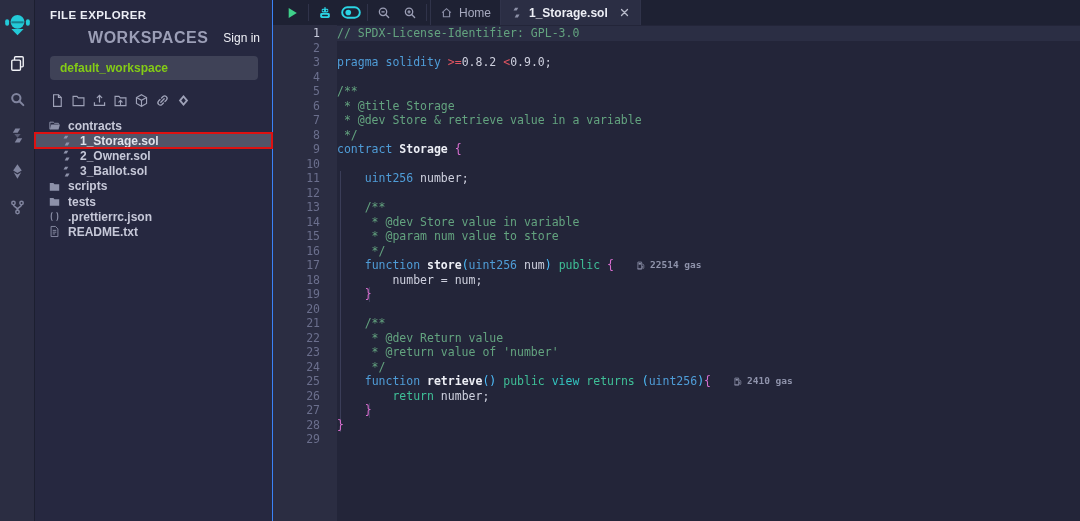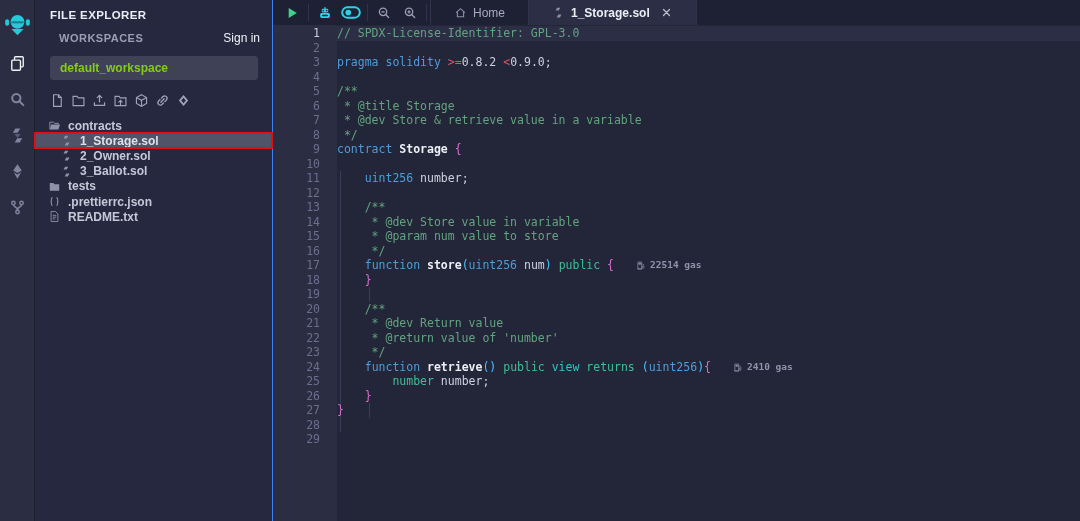--- a/index.html
+++ b/index.html
@@ -17,21 +17,21 @@
   .act-item .icw{width:17px;height:17px;}
   .act-item.logo .icw{width:27px;height:27px;}
 
   
   .side-panel{width:238px;flex:0 0 238px;background:var(--bg-panel,#262840);
     border-right:1px solid #3b82f6;display:flex;flex-direction:column;color:#c9cbdb;}
   .panel-header{height:27px;display:flex;align-items:center;padding:2px 12px 0 15px;gap:12px;}
   .panel-title{font-weight:bold;color:#eceef5;font-size:11.5px;letter-spacing:.4px;flex:1;}
   .hdr-btn{display:flex;cursor:pointer;color:#c2c4d4;}
   .ws-row{height:22px;display:flex;align-items:center;padding:0 12px 0 15px;gap:9px;}
-  .ws-label{color:#9b9eb6;font-size:11px;letter-spacing:.5px;flex:1;font-weight:bold;}
+  .ws-label{color:#9b9eb6;font-size:16px;letter-spacing:.5px;flex:1;font-weight:bold;text-align:right;}
   .signin{display:flex;align-items:center;gap:6px;color:#eff0f6;font-weight:normal;
     font-size:12px;cursor:pointer;}
   .ws-dropdown{margin:7px 14px 0 15px;height:24px;background:#3f4257;border-radius:4px;
     display:flex;align-items:center;padding:0 7px 0 10px;font-weight:bold;color:#84cc16;
     font-size:12px;cursor:pointer;}
   .panel-toolbar{margin:13px 12px 0 14px;display:flex;gap:5px;color:#9fa2b8;}
   .tb{background:none;border:0;padding:0;width:16px;height:16px;color:#9fa2b8;cursor:pointer;}
   .tb .icw{width:15px;height:15px;}
   .file-tree{margin-top:9px;}
   .tree-row{height:15.2px;display:flex;align-items:center;gap:7px;font-size:12px;
@@ -44,21 +44,21 @@
   
   .editor-area{flex:1;display:flex;flex-direction:column;min-width:0;}
   .tab-bar{height:25px;background:#1e2133;display:flex;align-items:stretch;
     font-size:12px;color:#a7aabf;flex:0 0 25px;}
   .tbtn{width:26px;display:flex;align-items:center;justify-content:center;cursor:pointer;
     background:none;border:0;padding:0;color:#9b9eb5;}
   .tbtn .icw{width:14px;height:14px;}
   .tbtn.first{margin-left:6px;}
   .tbtn.wide .icw{width:20px;height:13px;}
   .vsep{width:1px;background:#30334a;margin:4px 3px;}
-  .tab{display:flex;align-items:center;gap:6px;padding:0 23px;cursor:pointer;
+  .tab{display:flex;align-items:center;gap:6px;padding:0 9px;cursor:pointer;
     border-right:1px solid #30334a;border-left:1px solid #30334a;}
   .tab .icw{width:13px;height:13px;color:#8b8fa6;}
   .tab.active{background:#2b2e44;color:#eceef5;font-weight:bold;border-left:0;}
   .tab-close{display:flex;width:13px;height:13px;color:#b9bccb;cursor:pointer;margin-left:4px;}
   .tab-close svg{width:100%;height:100%;}
   .tab-filler{flex:1;}
 
   
   .editor{flex:1;display:flex;min-height:0;
     font-family:"DejaVu Sans Mono","Liberation Mono",monospace;font-size:11.5px;line-height:14.5px;}
@@ -260,20 +260,28 @@
           <span class="tree-label">2_Owner.sol</span>
         </div>
         <div class="tree-row" style="padding-left:25px">
           <span class="icw">
             <svg viewBox="0 0 16 16" fill="currentColor">
               <path d="M6.3 2h3.9L8.2 5.6H4.3z"></path>
               <path d="M9.7 14H5.8l2-3.6h3.9z"></path>
             </svg>
           </span>
           <span class="tree-label">3_Ballot.sol</span>
+        </div>
+        <div class="tree-row" style="padding-left:13px">
+          <span class="icw">
+            <svg viewBox="0 0 16 16">
+              <path fill="currentColor" d="M2.2 3.7h4.4L8 5.1h5.8v8.2H2.2z"></path>
+            </svg>
+          </span>
+          <span class="tree-label">scripts</span>
         </div>
         <div class="tree-row" style="padding-left:13px">
           <span class="icw">
             <svg viewBox="0 0 16 16">
               <path fill="currentColor" d="M2.2 3.7h4.4L8 5.1h5.8v8.2H2.2z"></path>
             </svg>
           </span>
           <span class="tree-label">tests</span>
         </div>
         <div class="tree-row" style="padding-left:13px">
@@ -424,32 +432,33 @@
           <div class="code-line"><span class="tok-c">    /**</span></div>
           <div class="code-line"><span class="tok-c">     * @dev Store value in variable</span></div>
           <div class="code-line"><span class="tok-c">     * @param num value to store</span></div>
           <div class="code-line"><span class="tok-c">     */</span></div>
           <div class="code-line"><span class="tok-n">    </span><span class="tok-k">function </span><span class="tok-t">store</span><span class="tok-p">(</span><span class="tok-k">uint256</span><span class="tok-n"> num</span><span class="tok-p">)</span><span class="tok-n"> </span><span class="tok-g">public</span><span class="tok-n"> </span><span class="tok-b">{</span><span class="gas"><span class="icw"><svg viewBox="0 0 16 16" fill="none" stroke="currentColor" stroke-width="1.2">
                   <path d="M3 2.5h6v11H3z"></path>
                   <path fill="currentColor" stroke="none" d="M4.2 3.8h3.6v2.8H4.2z"></path>
                   <path d="M9.5 5.6h1.3l1.7 1.7v4.3a1.1 1.1 0 01-2.2 0V8.7h-.8" stroke-width="1.1"></path>
                   <path d="M2.2 13.5h7.6"></path>
                 </svg></span><span>22514 gas</span></span></div>
+          <div class="code-line"><span class="tok-n">        number = num;</span></div>
           <div class="code-line"><span class="tok-n">    </span><span class="tok-b">}</span></div>
           <div class="code-line"></div>
           <div class="code-line"><span class="tok-c">    /**</span></div>
           <div class="code-line"><span class="tok-c">     * @dev Return value</span></div>
           <div class="code-line"><span class="tok-c">     * @return value of 'number'</span></div>
           <div class="code-line"><span class="tok-c">     */</span></div>
           <div class="code-line"><span class="tok-n">    </span><span class="tok-k">function </span><span class="tok-t">retrieve</span><span class="tok-p">()</span><span class="tok-n"> </span><span class="tok-g">public</span><span class="tok-n"> </span><span class="tok-g2">view</span><span class="tok-n"> </span><span class="tok-g">returns</span><span class="tok-n"> </span><span class="tok-p">(</span><span class="tok-k">uint256</span><span class="tok-p">)</span><span class="tok-b">{</span><span class="gas"><span class="icw"><svg viewBox="0 0 16 16" fill="none" stroke="currentColor" stroke-width="1.2">
                   <path d="M3 2.5h6v11H3z"></path>
                   <path fill="currentColor" stroke="none" d="M4.2 3.8h3.6v2.8H4.2z"></path>
                   <path d="M9.5 5.6h1.3l1.7 1.7v4.3a1.1 1.1 0 01-2.2 0V8.7h-.8" stroke-width="1.1"></path>
                   <path d="M2.2 13.5h7.6"></path>
                 </svg></span><span>2410 gas</span></span></div>
-          <div class="code-line"><span class="tok-n">        </span><span class="tok-g">number</span><span class="tok-n"> number;</span></div>
+          <div class="code-line"><span class="tok-n">        </span><span class="tok-g">return</span><span class="tok-n"> number;</span></div>
           <div class="code-line"><span class="tok-n">    </span><span class="tok-b">}</span></div>
           <div class="code-line"><span class="tok-b">}</span></div>
         </div>
     </div>
   </section>
 
 </div>
 
 </body></html>

